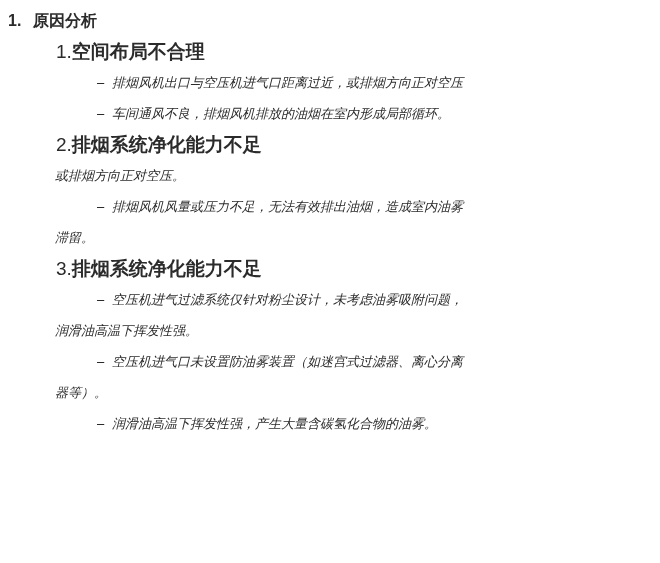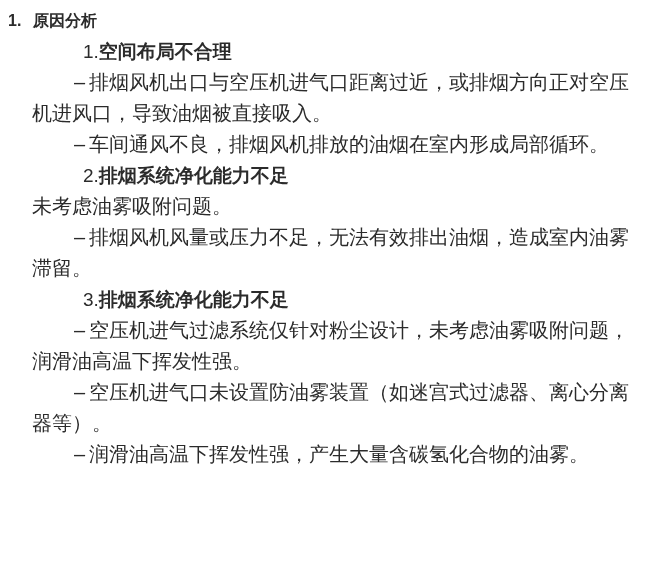--- a/index.html
+++ b/index.html
@@ -29,34 +29,34 @@
     font-weight: bold;
   }
   .h1num {
     display: inline-block;
     width: 25px;
   }
   
   .itemrow {
     padding-left: 56px;
     font-size: 19px;
-    margin-left: 27px;
   }
   .itemnum {
     display: inline-block;
     min-width: 15px;
     font-weight: normal;
   }
   .itemttl {
     font-weight: bold;
   }
   
   .bline {
-    padding-left: 32px;
-    font-size: 20px;
+    padding-left: 55px;
+    font-size: 13px;
+    font-style: italic;
   }
   .bline.first {
     text-indent: 42px;
   }
   .dash {
     display: inline-block;
     width: 15px;
     text-indent: 0;
   }
 </style>
@@ -69,36 +69,33 @@
     <span class="h1num">1.</span><span>原因分析</span>
   </div>
 
   <div class="line itemrow">
     <span class="itemnum">1.</span><span class="itemttl">空间布局不合理</span>
   </div>
   <div>
     <div class="line bline first">
       <span class="dash">–</span><span>排烟风机出口与空压机进气口距离过近，或排烟方向正对空压</span>
     </div>
-    <div class="line bline">
-      <span>机进风口，导致油烟被直接吸入。</span>
-    </div>
   </div>
   <div>
     <div class="line bline first">
       <span class="dash">–</span><span>车间通风不良，排烟风机排放的油烟在室内形成局部循环。</span>
     </div>
   </div>
 
   <div class="line itemrow">
     <span class="itemnum">2.</span><span class="itemttl">排烟系统净化能力不足</span>
   </div>
   <div>
     <div class="line bline">
-      <span>未考虑油雾吸附问题。</span>
+      <span>或排烟方向正对空压。</span>
     </div>
   </div>
   <div>
     <div class="line bline first">
       <span class="dash">–</span><span>排烟风机风量或压力不足，无法有效排出油烟，造成室内油雾</span>
     </div>
     <div class="line bline">
       <span>滞留。</span>
     </div>
   </div>

